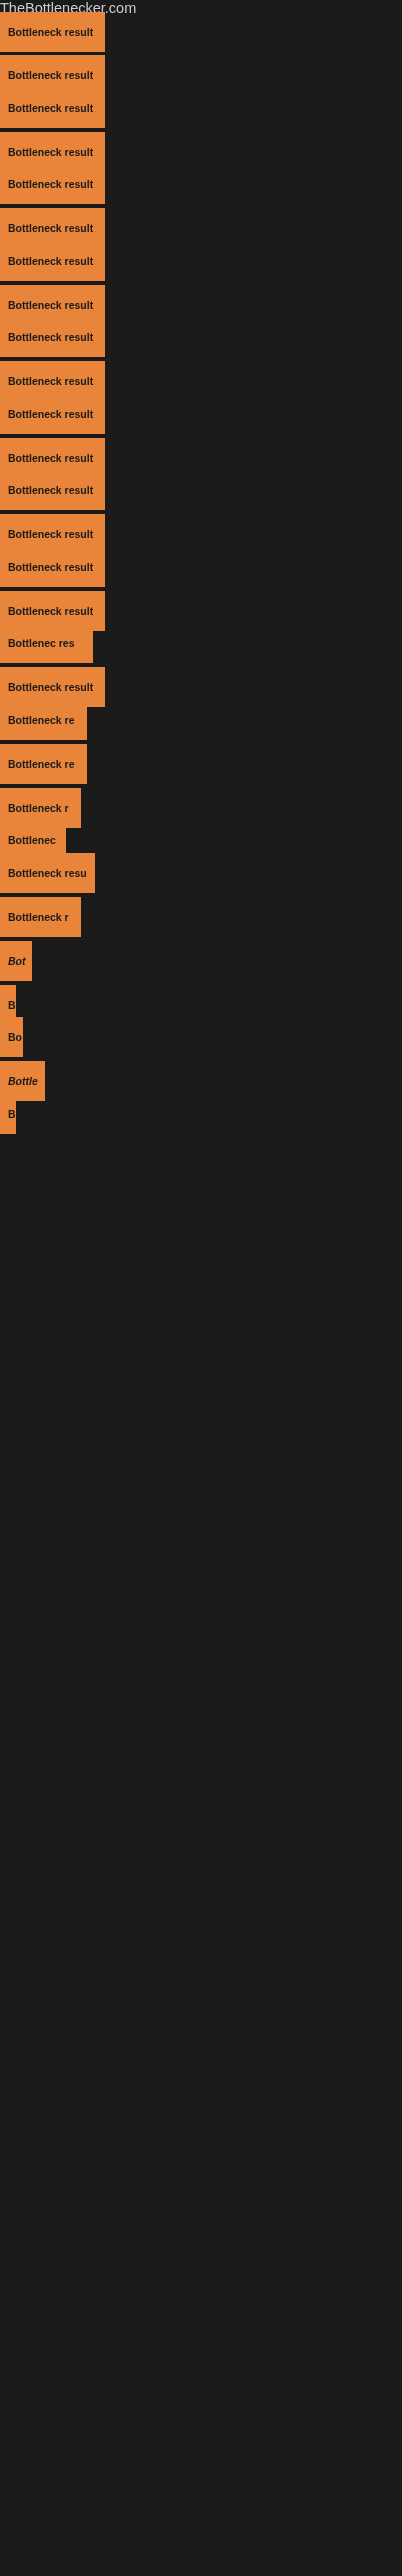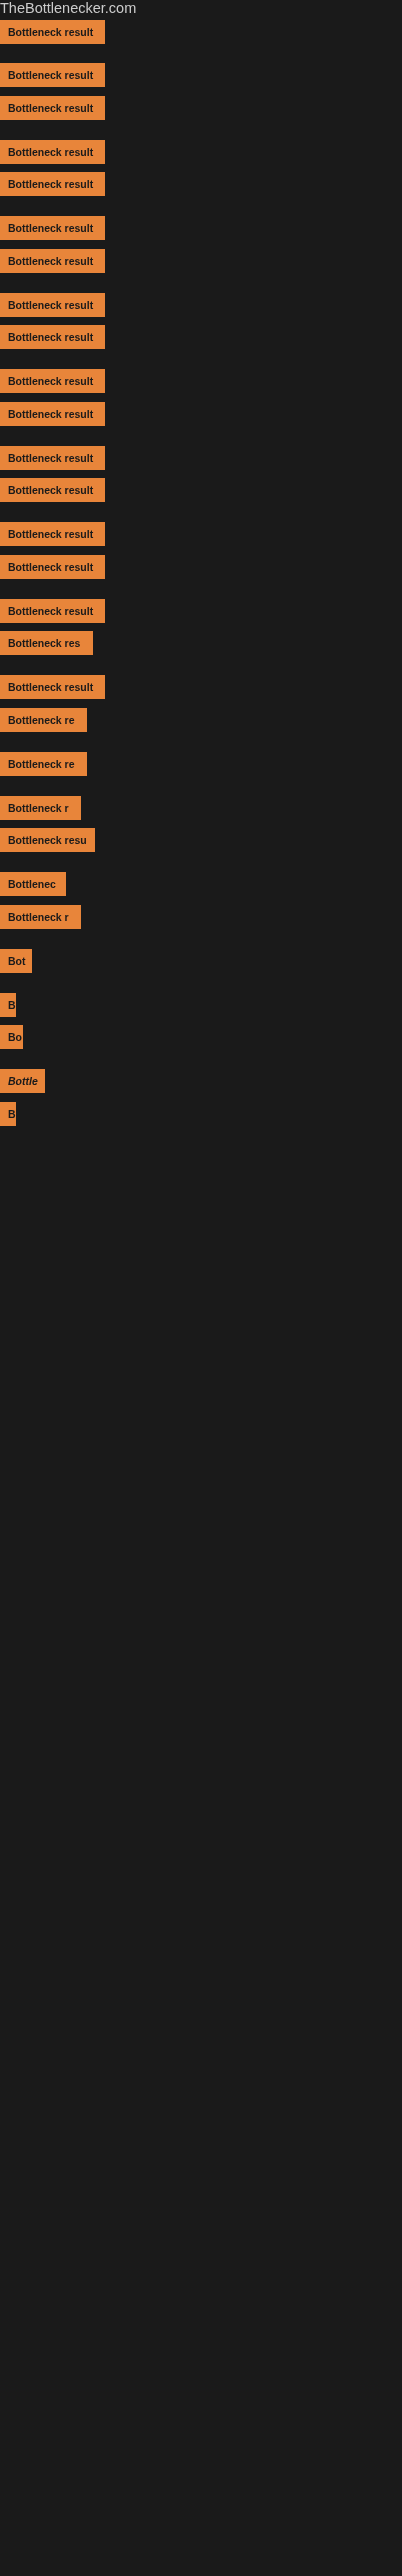--- a/index.html
+++ b/index.html
@@ -30,21 +30,21 @@
     .bottleneck-label {
       background-color: #e8853a;
       color: #1a1a1a;
       font-size: 10.5px;
       font-weight: bold;
       padding: 4.8px 8px;
       white-space: nowrap;
       overflow: hidden;
       display: flex;
       align-items: center;
-      height: 24px;
+      height: 40px;
     }
     .section-gap {
       height: 11.3px;
     }
   </style>
 </head>
 <body>
 
 <div>
   <span class="site-title">TheBottlenecker.com</span>
@@ -134,21 +134,21 @@
       </div>
       <div class="section-gap"></div>
     </div>
     <div>
       <div class="bottleneck-bar">
         <div class="bottleneck-label" style="width: 105px;">Bottleneck result</div>
       </div>
     </div>
     <div>
       <div class="bottleneck-bar">
-        <div class="bottleneck-label" style="width: 93px;">Bottleneck res</div>
+        <div class="bottleneck-label" style="width: 93px;">Bottlenec res</div>
       </div>
       <div class="section-gap"></div>
     </div>
     <div>
       <div class="bottleneck-bar">
         <div class="bottleneck-label" style="width: 105px;">Bottleneck result</div>
       </div>
     </div>
     <div>
       <div class="bottleneck-bar">
@@ -162,38 +162,38 @@
       </div>
       <div class="section-gap"></div>
     </div>
     <div>
       <div class="bottleneck-bar">
         <div class="bottleneck-label" style="width: 81px;">Bottleneck r</div>
       </div>
     </div>
     <div>
       <div class="bottleneck-bar">
+        <div class="bottleneck-label" style="width: 66px;">Bottlenec</div>
+      </div>
+    </div>
+    <div>
+      <div class="bottleneck-bar">
         <div class="bottleneck-label" style="width: 95px;">Bottleneck resu</div>
       </div>
       <div class="section-gap"></div>
     </div>
     <div>
       <div class="bottleneck-bar">
-        <div class="bottleneck-label" style="width: 66px;">Bottlenec</div>
-      </div>
-    </div>
-    <div>
-      <div class="bottleneck-bar">
         <div class="bottleneck-label" style="width: 81px;">Bottleneck r</div>
       </div>
       <div class="section-gap"></div>
     </div>
     <div>
       <div class="bottleneck-bar">
-        <div class="bottleneck-label" style="width: 32px;">Bot</div>
+        <div class="bottleneck-label" style="width: 32px; font-style: italic;">Bot</div>
       </div>
       <div class="section-gap"></div>
     </div>
     <div>
       <div class="bottleneck-bar">
         <div class="bottleneck-label" style="width: 14.5px;">B</div>
       </div>
     </div>
     <div>
       <div class="bottleneck-bar">

